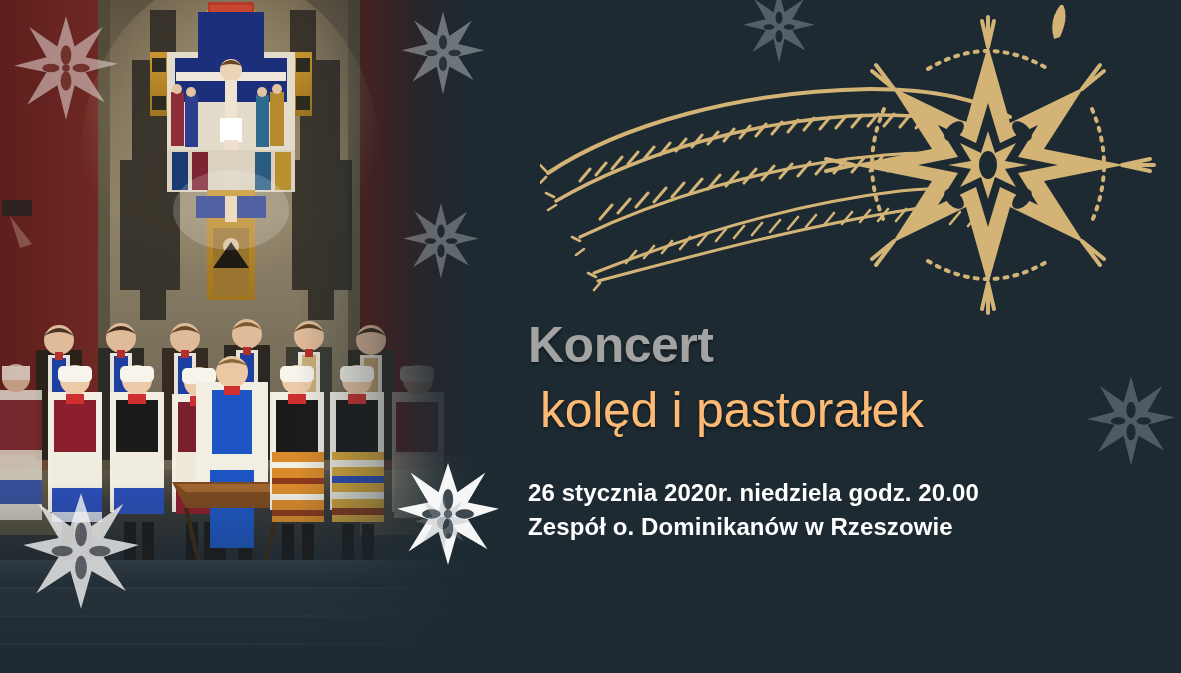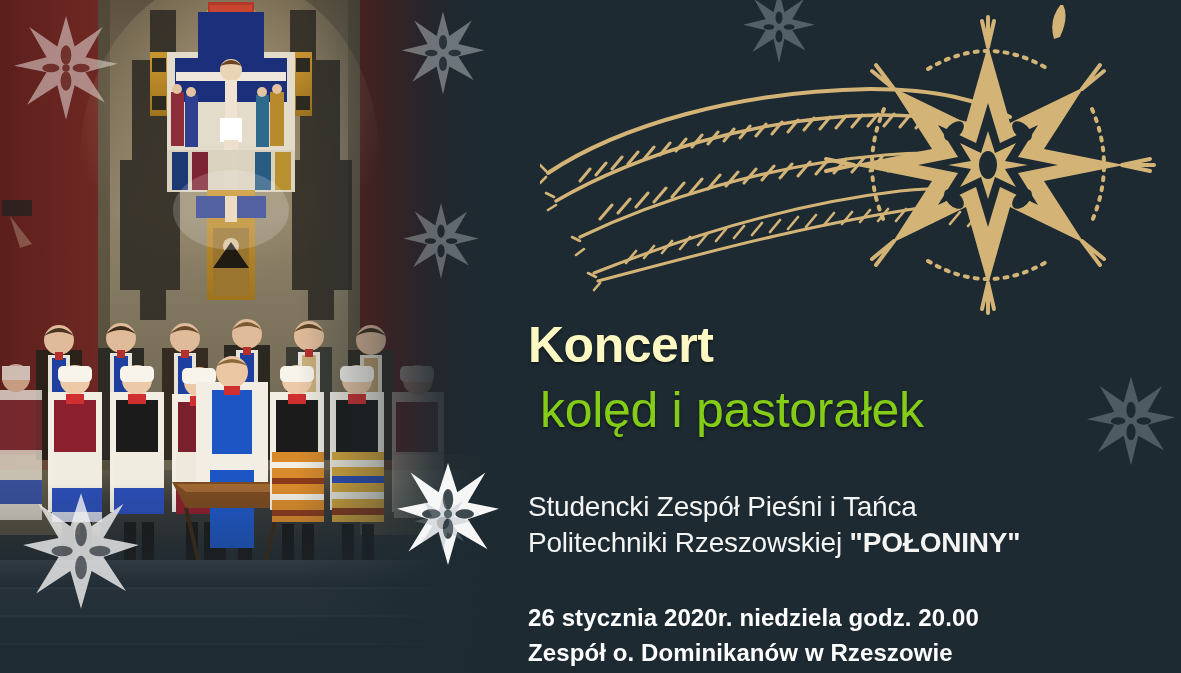--- a/index.html
+++ b/index.html
@@ -56,29 +56,29 @@
 
   
   .text-block {
     position:absolute;
     left:528px; top:320px;
     width:620px;
   }
   .title-main {
     font-size:50px;
     font-weight:bold;
-    color:#fef9c3;
+    color:#a3a3a3;
     letter-spacing:-0.5px;
     line-height:1.0;
     text-shadow:0 2px 3px rgba(0,0,0,.45);
   }
   .title-sub {
     font-size:50px;
     font-weight:400;
-    color:#84cc16;
+    color:#fdba74;
     line-height:1.05;
     margin-top:14px;
     margin-left:12px;
     letter-spacing:-0.3px;
     text-shadow:0 2px 3px rgba(0,0,0,.45);
   }
 
   .ensemble {
     margin-top:52px;
     color:#f4f4f2;
@@ -597,26 +597,20 @@
       <g fill="#1d2a32">
           <circle cx="50" cy="50" r="10"></circle>
         </g>
     </svg>
   </div>
 
   <div class="text-block">
     <div class="title-main">Koncert</div>
     <div class="title-sub">kolęd i pastorałek</div>
 
-    <div class="ensemble">
-      <div>Studencki Zespół Pieśni i Tańca</div>
-      <div>
-        <span>Politechniki Rzeszowskiej </span><span class="b">"POŁONINY"</span>
-      </div>
-    </div>
 
     <div class="details">
       <div>26 stycznia 2020r. niedziela  godz. 20.00</div>
       <div>Zespół  o. Dominikanów  w  Rzeszowie</div>
     </div>
   </div>
 
 </div>
 
 </body></html>

